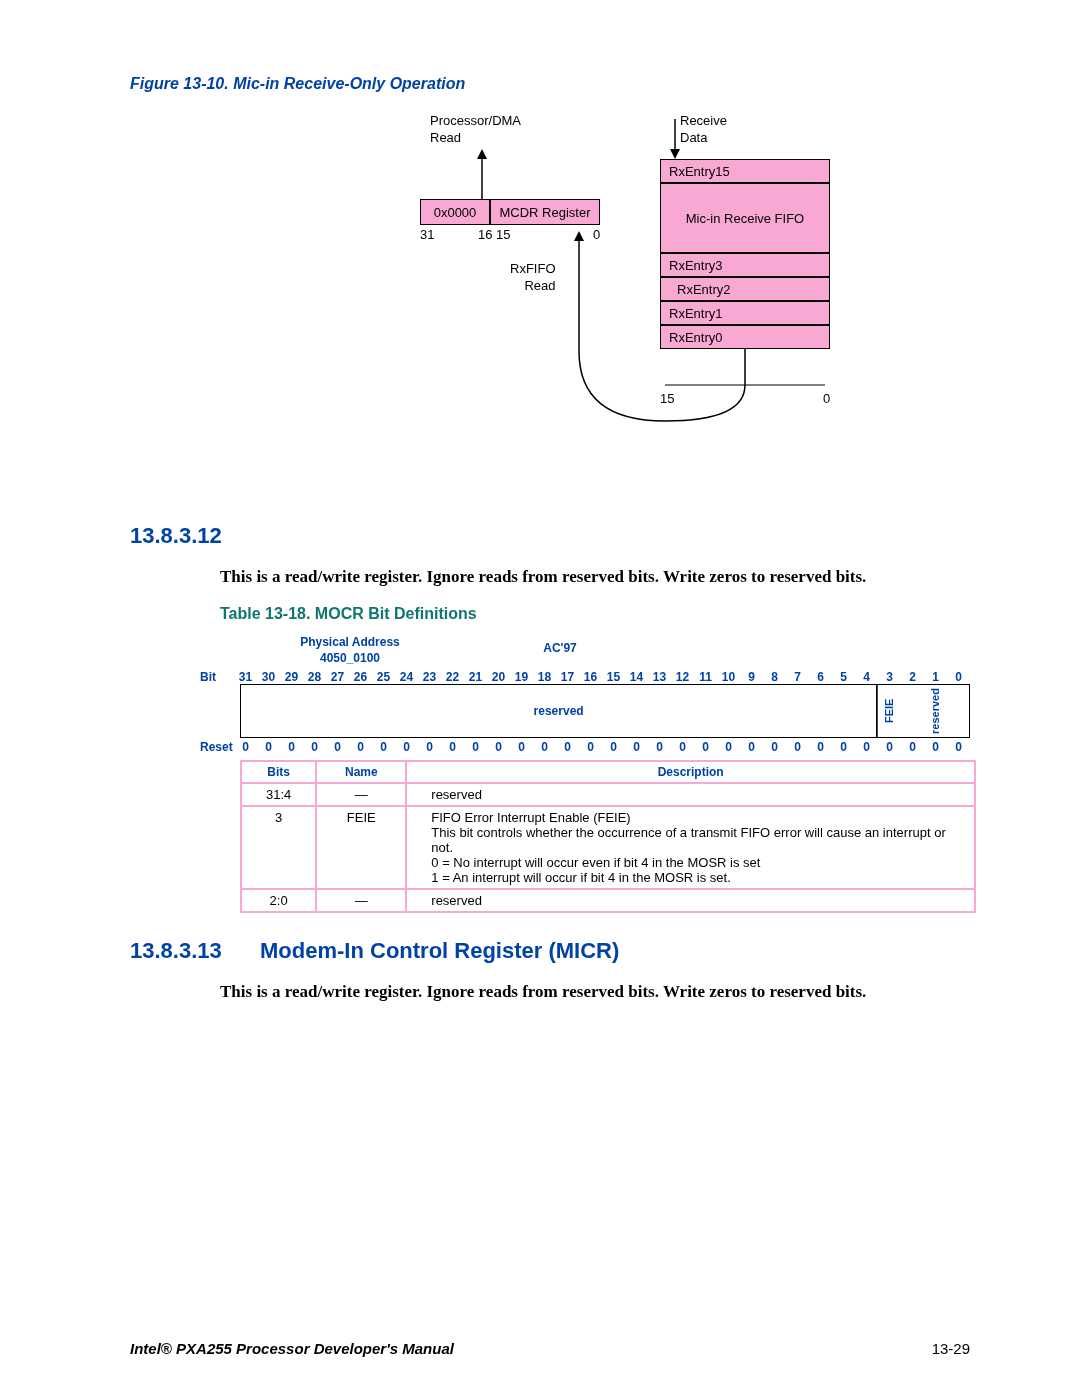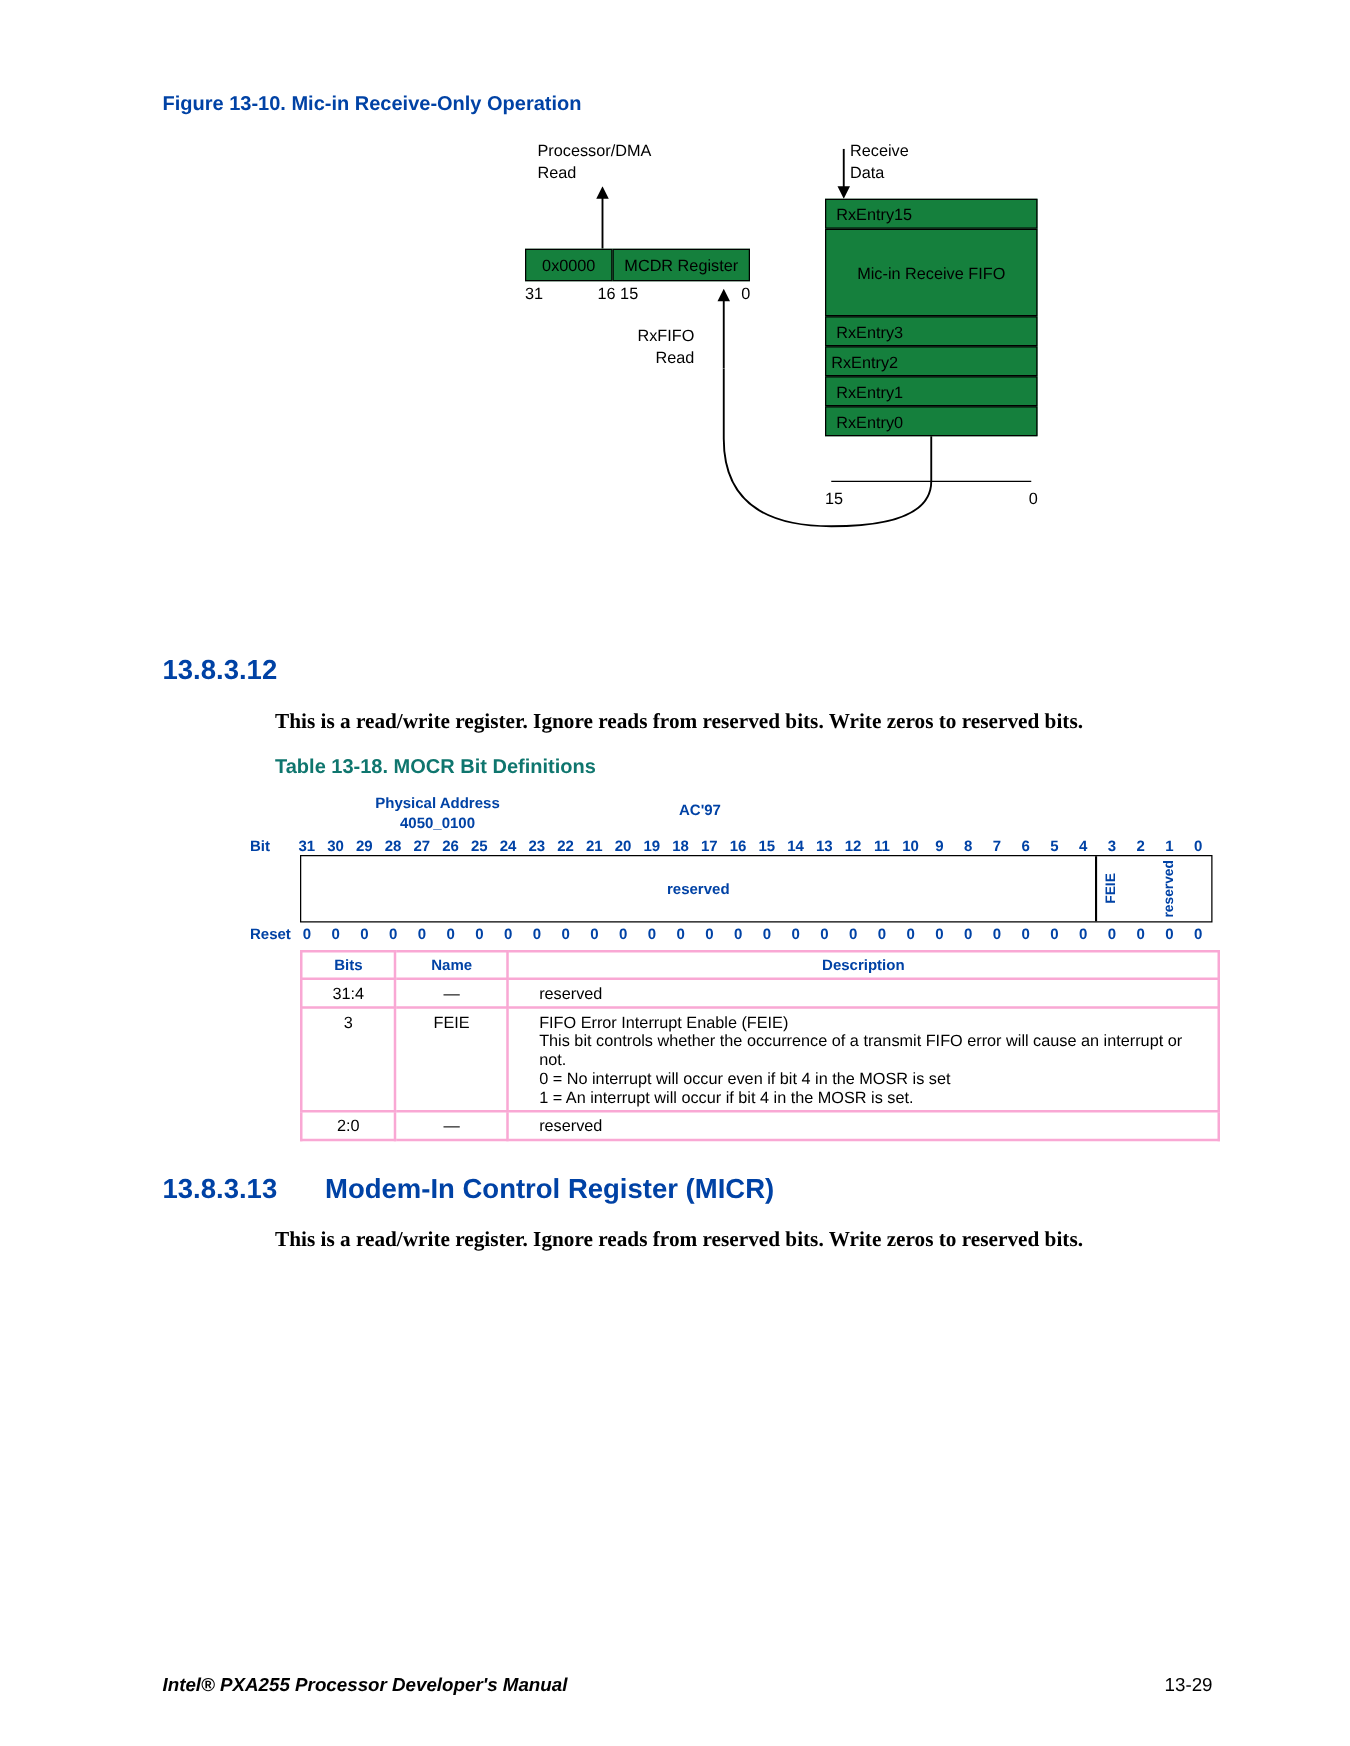--- a/index.html
+++ b/index.html
@@ -34,35 +34,36 @@
     font-style: italic;
     font-size: 18px;
     font-family: Arial, sans-serif;
     padding-top: 10px;
   }
   .fig-caption {
     color: #0042a5;
     font-weight: bold;
     font-size: 16px;
     margin-bottom: 20px;
+    font-style: italic;
   }
   .diagram-area {
     position: relative;
     height: 380px;
     margin-left: 150px;
     margin-bottom: 30px;
   }
   .dbox {
     position: absolute;
     border: 1px solid #000;
     font-size: 13px;
     display: flex;
     align-items: center;
     justify-content: center;
-    background: #15803d;
+    background: #f9a8d4;
   }
   .dlabel {
     position: absolute;
     font-size: 13px;
   }
   .section-heading {
     color: #0042a5;
     font-weight: bold;
     font-size: 22px;
     margin: 10px 0 18px 0;
@@ -205,21 +206,21 @@
 Data</div>
 
     <svg style="position:absolute; left:388px; top:6px;" width="14" height="40">
       <line x1="7" y1="0" x2="7" y2="32" stroke="#000" stroke-width="1.5"></line>
       <polygon points="7,40 2,30 12,30" fill="#000"></polygon>
     </svg>
 
     <div class="dbox" style="left:380px; top:46px; width:170px; height:24px; justify-content:flex-start; padding-left:8px;">RxEntry15</div>
     <div class="dbox" style="left:380px; top:70px; width:170px; height:70px;">Mic-in Receive FIFO</div>
     <div class="dbox" style="left:380px; top:140px; width:170px; height:24px; justify-content:flex-start; padding-left:8px;">RxEntry3</div>
-    <div class="dbox" style="left:380px; top:164px; width:170px; height:24px; justify-content:flex-start; padding-left:4px;">RxEntry2</div>
+    <div class="dbox" style="left:380px; top:164px; width:170px; height:24px; justify-content:flex-start; padding-left:16px;">RxEntry2</div>
     <div class="dbox" style="left:380px; top:188px; width:170px; height:24px; justify-content:flex-start; padding-left:8px;">RxEntry1</div>
     <div class="dbox" style="left:380px; top:212px; width:170px; height:24px; justify-content:flex-start; padding-left:8px;">RxEntry0</div>
 
     <div class="dlabel" style="left:380px; top:278px;">15</div>
     <div class="dlabel" style="left:543px; top:278px;">0</div>
 
     <svg style="position:absolute; left:295px; top:178px;" width="260" height="140">
       <path d="M 170 58 L 170 94 Q 170 130 90 130 Q 4 130 4 60 L 4 4" fill="none" stroke="#000" stroke-width="1.5"></path>
       <line x1="90" y1="94" x2="170" y2="94" stroke="#000" stroke-width="1"></line>
       <line x1="250" y1="94" x2="170" y2="94" stroke="#000" stroke-width="1"></line>

